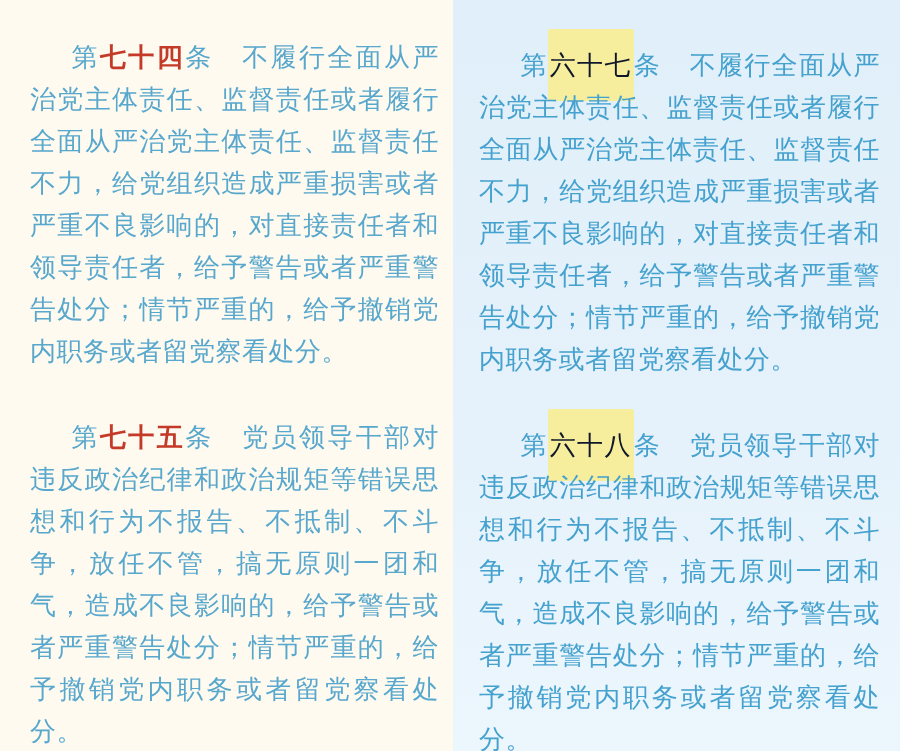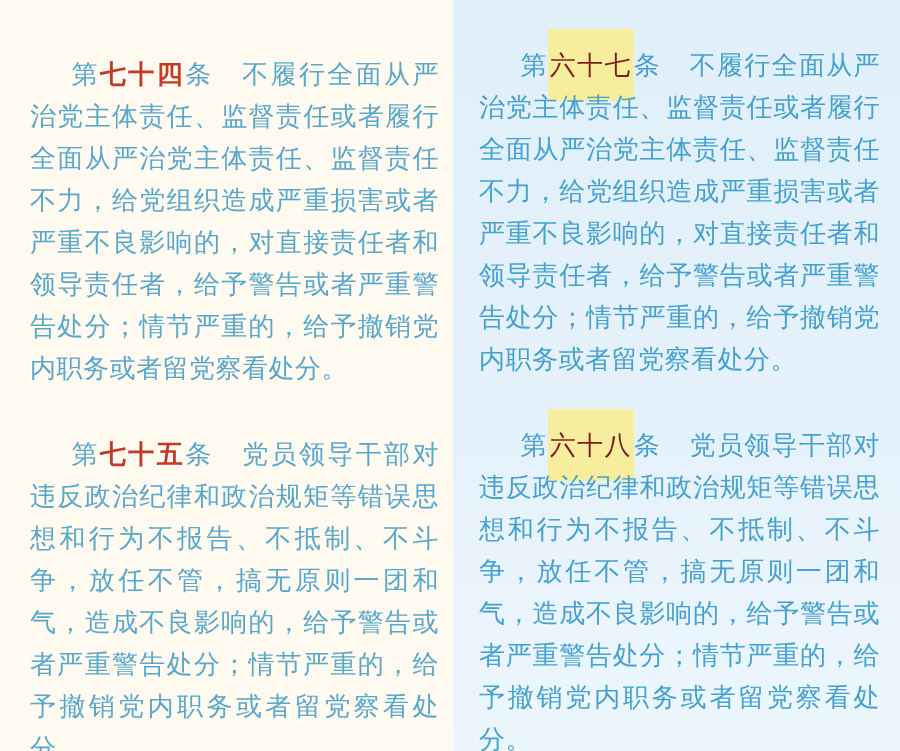--- a/index.html
+++ b/index.html
@@ -23,21 +23,21 @@
     font-size: 26px;
     line-height: 42px;
     text-align: justify;
     letter-spacing: 0.5px;
     overflow: hidden;
   }
   .panel-left {
     width: 463px;
     background: #FEFAF0;
     color: #58A7CC;
-    padding: 53px 14px 0 30px;
+    padding: 36px 14px 0 30px;
   }
   .panel-right {
     width: 457px;
     background: linear-gradient(180deg, #E0EFF9 0%, #E6F2FB 60%, #ECF6FD 100%);
     color: #45A1CE;
     padding: 44px 20px 0 26px;
   }
   .para {
     margin: 0;
     text-indent: 1.6em;
@@ -54,21 +54,21 @@
     margin-right: 1.1em;
   }
   
   .panel-left .article-number {
     color: #C43A28;
     font-weight: bold;
   }
   
   .panel-right .article-number {
     background: #F6EE9C;
-    color: #7f1d1d;
+    color: #0f172a;
     padding: 21px 2px;
     border-radius: 2px;
   }
 </style>
 </head>
 <body>
 
 <div class="page">
 
   <section class="panel panel-left">

